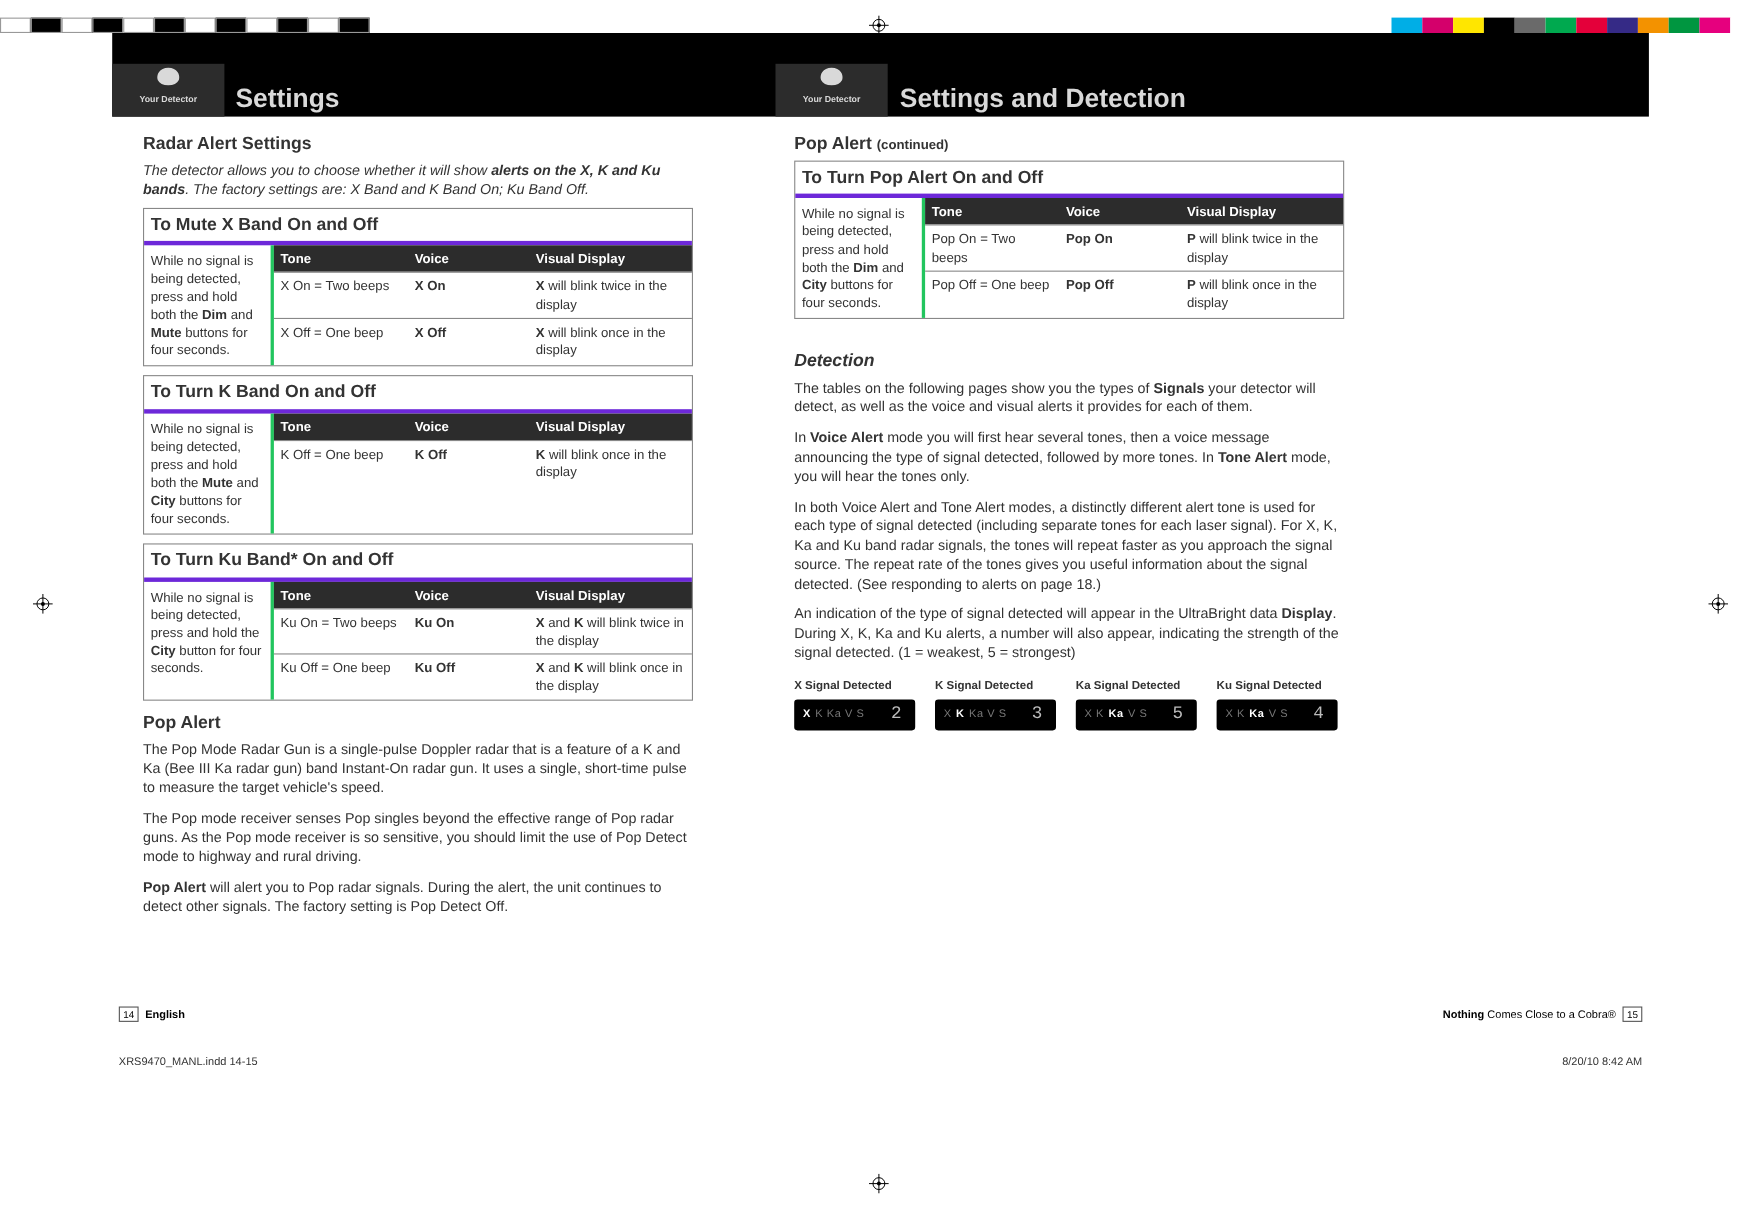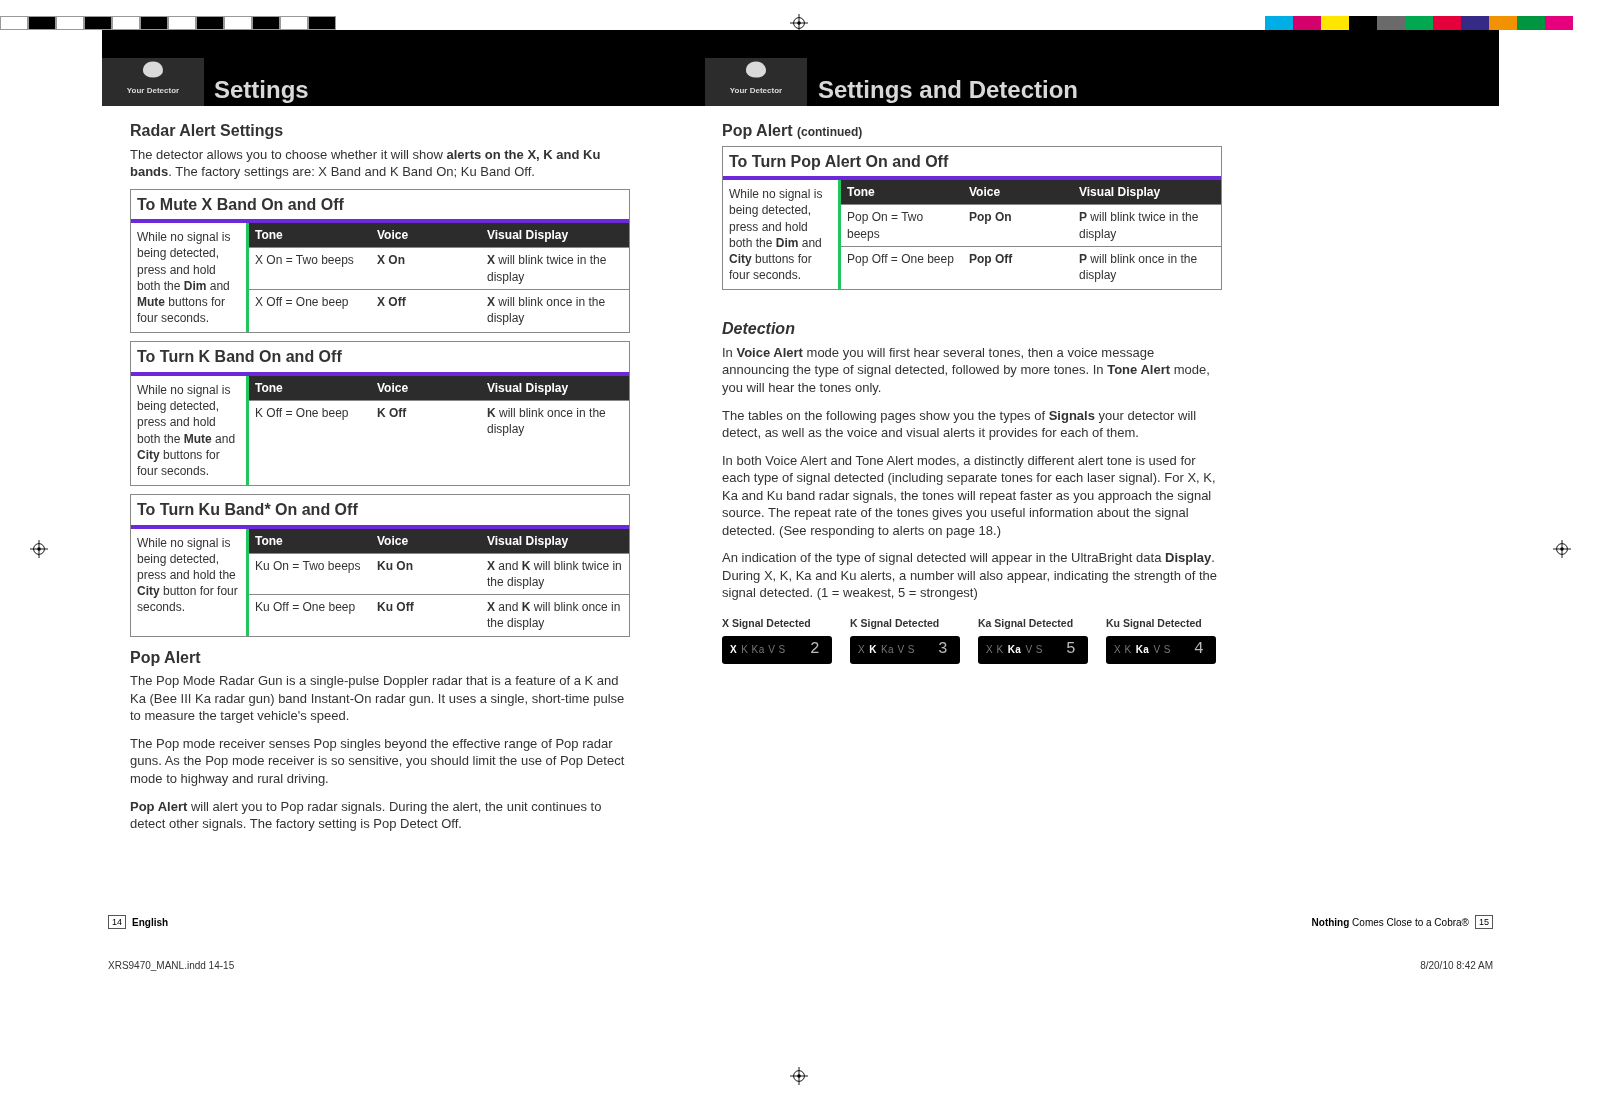--- a/index.html
+++ b/index.html
@@ -20,21 +20,21 @@
   .snake-tab.right { left: 705px; }
   .snake-svg { width: 32px; height: 28px; fill: #d9d9d9; }
   .tab-label { font-size: 8px; color: #d9d9d9; font-weight: bold; }
   .section-title { position: absolute; top: 76px; font-size: 24px; font-weight: bold; color: #d9d9d9; }
   .section-title.left-t { left: 214px; }
   .section-title.right-t { left: 818px; }
   .content-col { position: absolute; top: 120px; width: 500px; font-size: 13px; color: #333; line-height: 1.35; }
   .content-col.left { left: 130px; }
   .content-col.right { left: 722px; }
   .headline { font-size: 16px; font-weight: bold; color: #333; margin-bottom: 4px; }
-  .intro { margin-bottom: 8px; }
+  .intro { margin-bottom: 8px; font-style: italic; }
   .b { font-weight: bold; }
   .table-wrap { border: 1px solid #888; margin-bottom: 8px; }
   .table-title { font-size: 16px; font-weight: bold; padding: 4px 6px; border-bottom: 4px solid #6d28d9; }
   .table-body { display: flex; }
   .instruction-cell { width: 118px; font-size: 12px; padding: 6px 6px; border-right: 3px solid #22c55e; }
   .data-cell { flex: 1; }
   .header-row { display: flex; background: #2c2c2c; color: #fff; font-size: 12px; font-weight: bold; }
   .data-row { display: flex; border-top: 1px solid #888; font-size: 12px; }
   .c-tone { width: 122px; padding: 4px 6px; }
   .c-voice { width: 110px; padding: 4px 6px; }
@@ -244,22 +244,22 @@
           <div class="data-row">
             <div class="c-tone">Pop Off = One beep</div>
             <div class="c-voice b">Pop Off</div>
             <div class="c-visual"><span class="b">P</span><span> will blink once in the display</span></div>
           </div>
         </div>
       </div>
     </div>
 
     <div class="detection-head">Detection</div>
+    <div class="body-p"><span>The tables on the following pages show you the types of </span><span class="b">Signals</span><span> your detector will detect, as well as the voice and visual alerts it provides for each of them.</span></div>
     <div class="body-p"><span>In </span><span class="b">Voice Alert</span><span> mode you will first hear several tones, then a voice message announcing the type of signal detected, followed by more tones. In </span><span class="b">Tone Alert</span><span> mode, you will hear the tones only.</span></div>
-    <div class="body-p"><span>The tables on the following pages show you the types of </span><span class="b">Signals</span><span> your detector will detect, as well as the voice and visual alerts it provides for each of them.</span></div>
     <div class="body-p">In both Voice Alert and Tone Alert modes, a distinctly different alert tone is used for each type of signal detected (including separate tones for each laser signal). For X, K, Ka and Ku band radar signals, the tones will repeat faster as you approach the signal source. The repeat rate of the tones gives you useful information about the signal detected. (See responding to alerts on page 18.)</div>
     <div class="body-p"><span>An indication of the type of signal detected will appear in the UltraBright data </span><span class="b">Display</span><span>. During X, K, Ka and Ku alerts, a number will also appear, indicating the strength of the signal detected. (1 = weakest, 5 = strongest)</span></div>
 
     <div class="signal-row">
       <div class="signal-block">
         <div class="signal-label">X Signal Detected</div>
         <div class="signal-display">
           <span class="active">X</span>
             <span class="dim">K Ka V S</span>
           <span class="signal-num">2</span>

